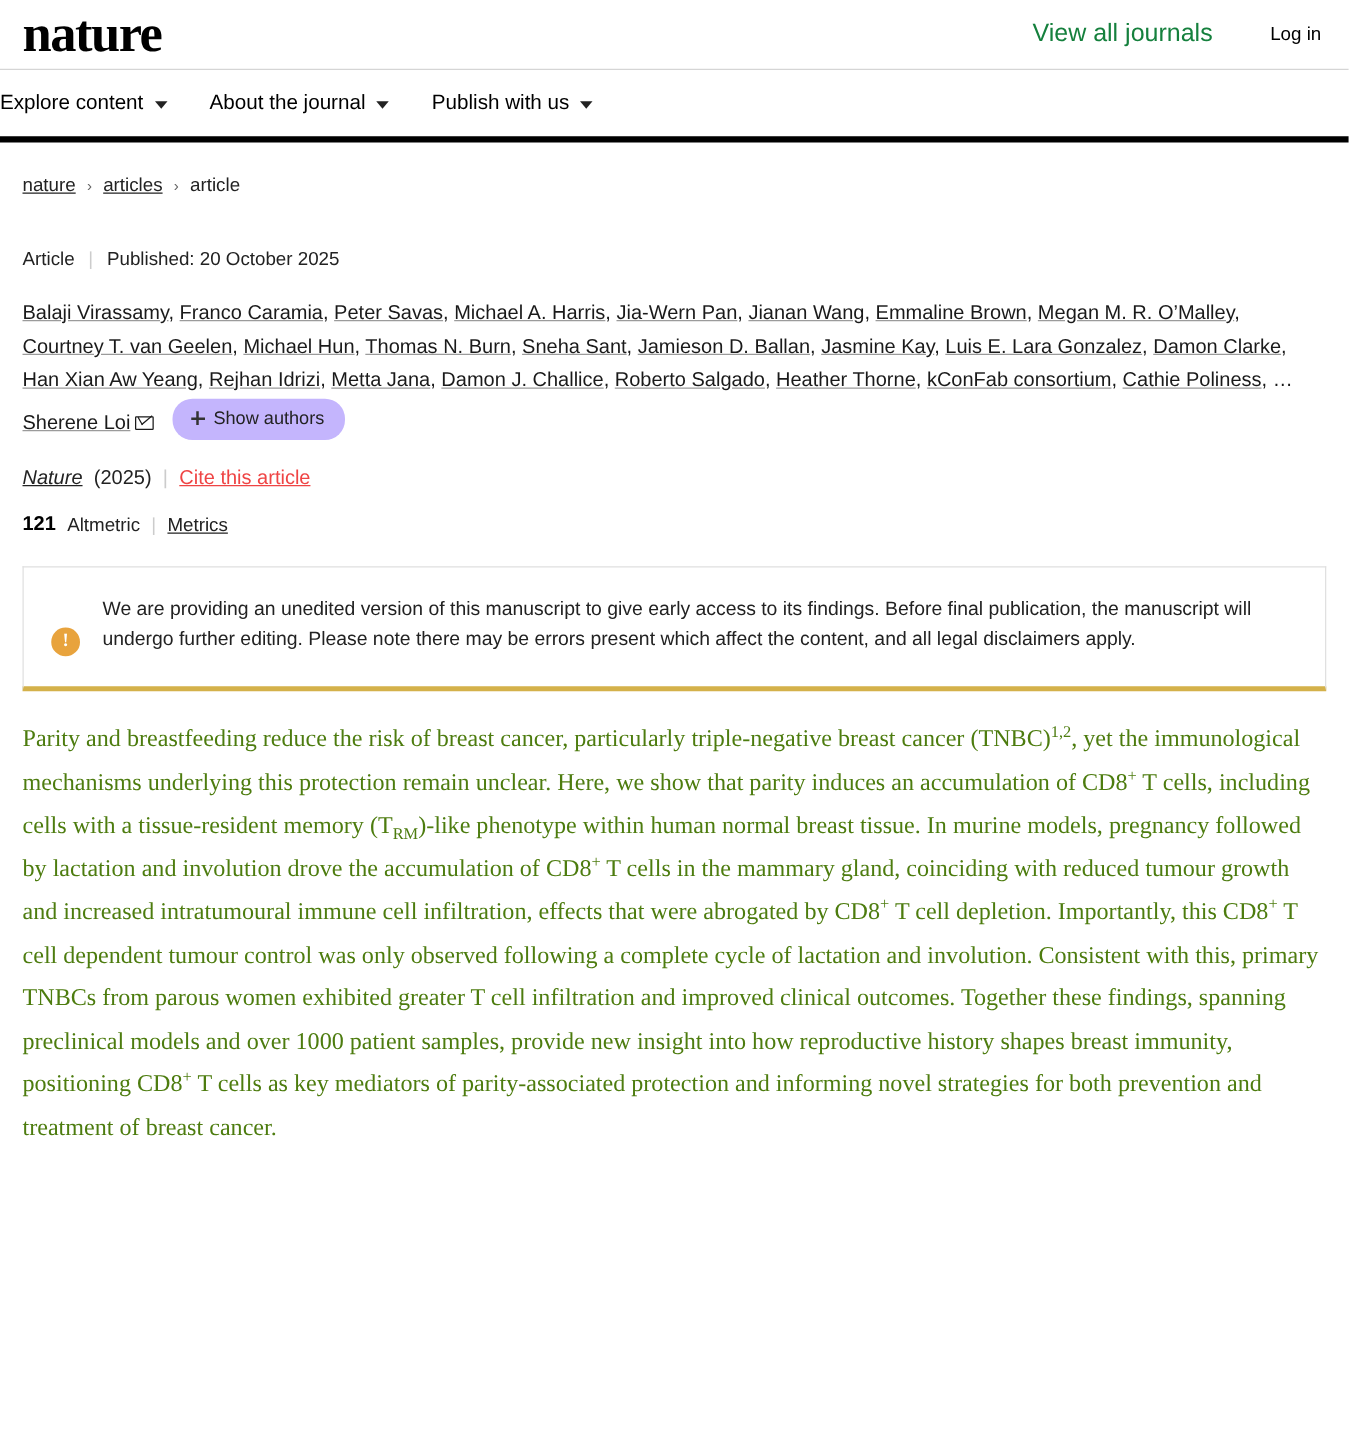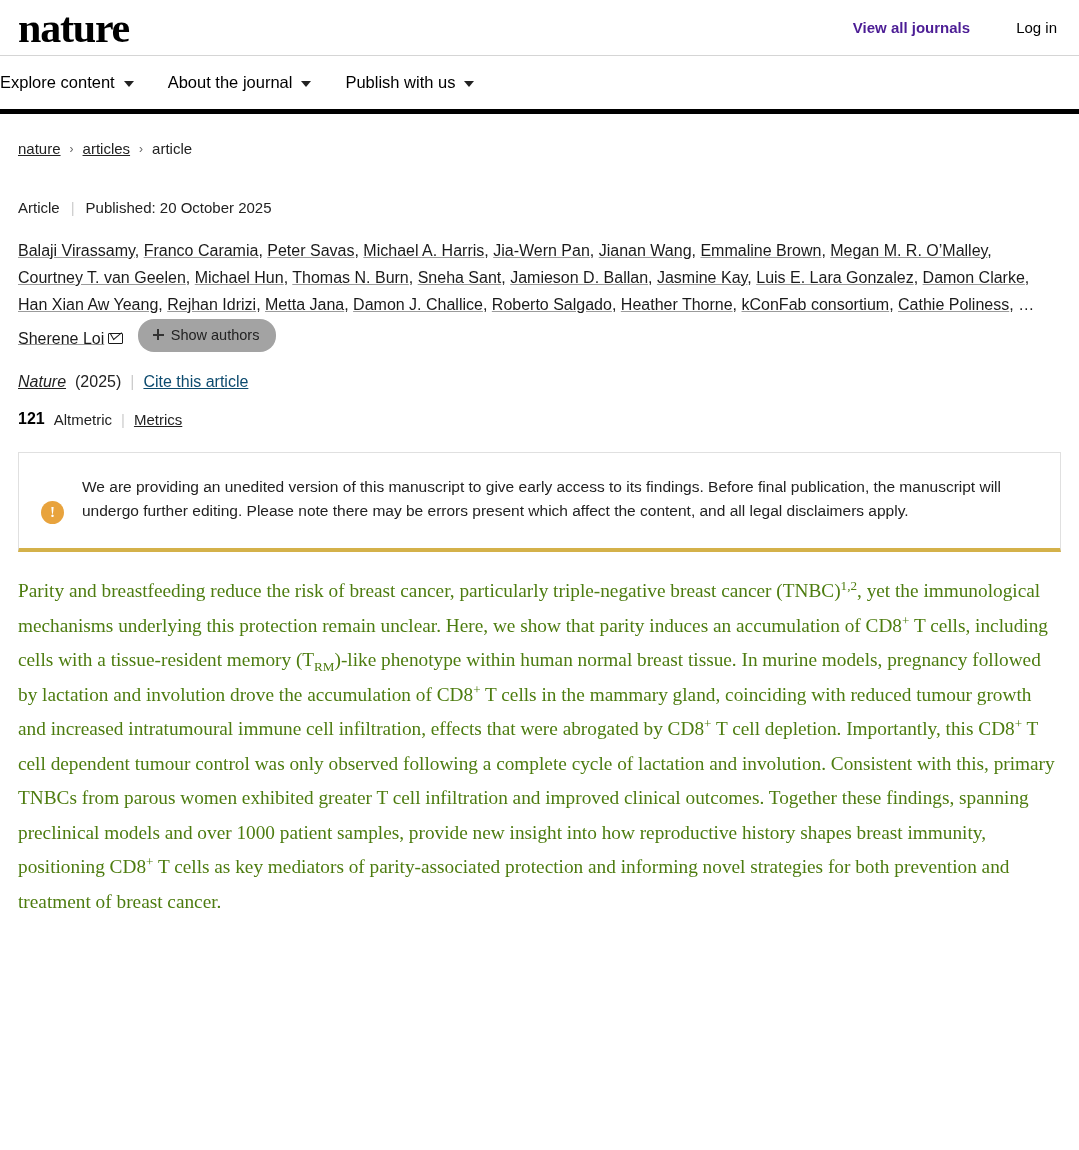--- a/index.html
+++ b/index.html
@@ -27,26 +27,25 @@
   .logo {
     font-family: "Liberation Serif", serif;
     font-weight: bold;
     font-size: 42px;
     letter-spacing: -1.2px;
     line-height: 1;
     color: #000;
   }
   .masthead-spacer { flex: 1 1 auto; }
   .journals-link {
-    font-size: 15px;
-    color: #4c1d95;
+    font-size: 20px;
+    color: #15803d;
     text-decoration: none;
     padding: 0 22px 0 0;
     white-space: nowrap;
-    font-weight: bold;
   }
   .search-box {
     display: flex;
     align-items: center;
     gap: 10px;
     height: 56px;
     padding: 0 26px;
     border-left: 1px solid #d5d5d5;
     border-right: 1px solid #d5d5d5;
     font-size: 15px;
@@ -172,21 +171,21 @@
     width: 10px; height: 6px;
     border-left: 1.5px solid #1a1a1a;
     border-bottom: 1.5px solid #1a1a1a;
     transform: rotate(-40deg) skewX(-10deg);
     transform-origin: left top;
   }
   .show-authors {
     display: inline-flex;
     align-items: center;
     gap: 7px;
-    background: #a3a3a3;
+    background: #c4b5fd;
     border: none;
     border-radius: 16px;
     padding: 8px 17px 9px 15px;
     font-size: 14.5px;
     color: #222;
     font-family: "Liberation Sans", sans-serif;
     cursor: pointer;
     margin-left: 10px;
     vertical-align: 3px;
   }
@@ -211,21 +210,21 @@
     align-items: center;
     gap: 9px;
   }
   .journal-line .jname {
     font-style: italic;
     text-decoration: underline;
     color: #222;
   }
   .journal-line .bar { color: #ccc; }
   .journal-line a.cite {
-    color: #0c4a6e;
+    color: #ef4444;
     text-decoration: underline;
   }
 
   .metrics-line {
     margin-top: 19px;
     font-size: 15px;
     color: #222;
     display: flex;
     align-items: center;
     gap: 9px;

